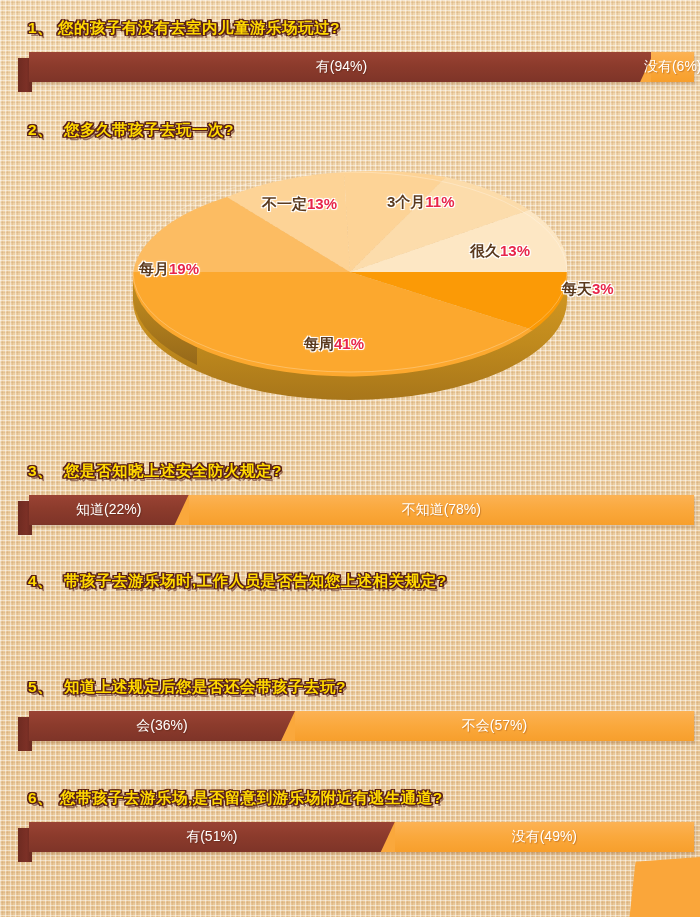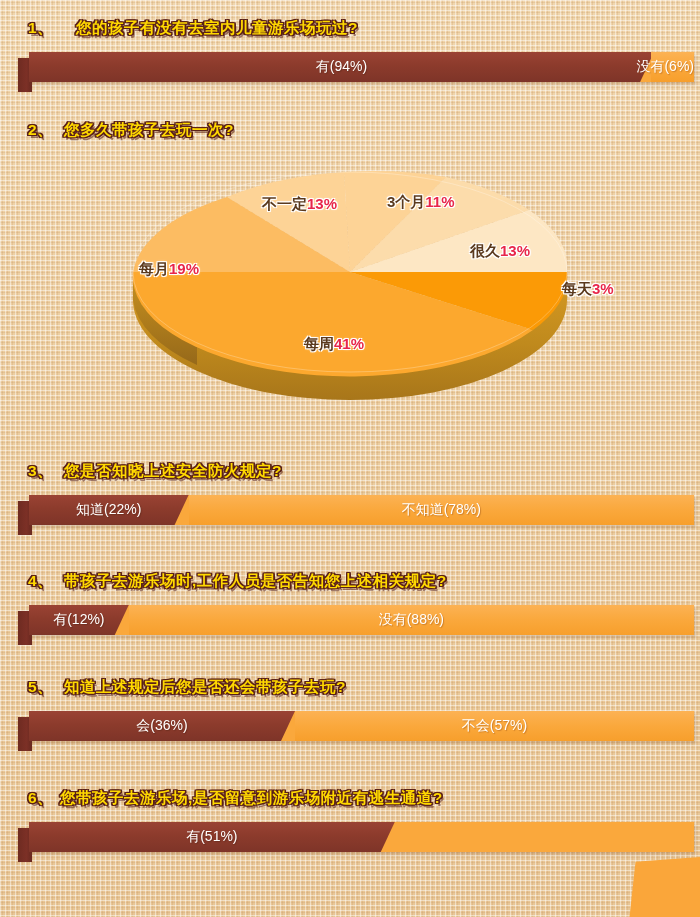--- a/index.html
+++ b/index.html
@@ -95,29 +95,29 @@
     clip-path:polygon(14% 8%,100% 0,100% 100%,6% 100%);
   }
 </style>
 </head>
 <body>
 
 <div id="page">
 
   <div class="block" style="top:18px;">
     <div class="q-title" style="left:28px;top:0;">1、</div>
-    <div class="q-title" style="left:76px;top:0;">您的孩子有没有去室内儿童游乐场玩过?</div>
+    <div class="q-title" style="left:58px;top:0;">您的孩子有没有去室内儿童游乐场玩过?</div>
   </div>
   <div class="bar-wrap" style="left:18px;top:52px;width:666px;">
     <div class="bar-tail"></div>
     <div class="bar-body" style="width:665px;">
       <div class="seg-a" style="width:94%;">
         <span class="seg-label">有(94%)</span>
       </div>
-      <div class="seg-b" style="width:6.4%;justify-content:flex-end;">
+      <div class="seg-b" style="width:6.4%;">
         <span class="seg-label">没有(6%)</span>
       </div>
     </div>
   </div>
 
   <div class="block" style="top:120px;">
     <div class="q-title" style="left:28px;top:0;">2、</div>
     <div class="q-title" style="left:64px;top:0;">您多久带孩子去玩一次?</div>
   </div>
 
@@ -187,31 +187,20 @@
       <div class="seg-b" style="width:76%;">
         <span class="seg-label">不知道(78%)</span>
       </div>
     </div>
   </div>
 
   <div class="block" style="top:571px;">
     <div class="q-title" style="left:28px;top:0;">4、</div>
     <div class="q-title" style="left:64px;top:0;">带孩子去游乐场时,工作人员是否告知您上述相关规定?</div>
   </div>
-  <div class="bar-wrap" style="left:18px;top:605px;width:666px;">
-    <div class="bar-tail"></div>
-    <div class="bar-body" style="width:665px;">
-      <div class="seg-a" style="width:15%;">
-        <span class="seg-label">有(12%)</span>
-      </div>
-      <div class="seg-b" style="width:85%;">
-        <span class="seg-label">没有(88%)</span>
-      </div>
-    </div>
-  </div>
 
   <div class="block" style="top:677px;">
     <div class="q-title" style="left:28px;top:0;">5、</div>
     <div class="q-title" style="left:64px;top:0;">知道上述规定后您是否还会带孩子去玩?</div>
   </div>
   <div class="bar-wrap" style="left:18px;top:711px;width:666px;text-decoration:underline;">
     <div class="bar-tail"></div>
     <div class="bar-body" style="width:665px;">
       <div class="seg-a" style="width:40%;">
         <span class="seg-label">会(36%)</span>
@@ -225,17 +214,20 @@
   <div class="block" style="top:788px;">
     <div class="q-title" style="left:28px;top:0;">6、</div>
     <div class="q-title" style="left:60px;top:0;">您带孩子去游乐场,是否留意到游乐场附近有逃生通道?</div>
   </div>
   <div class="bar-wrap" style="left:18px;top:822px;width:666px;">
     <div class="bar-tail"></div>
     <div class="bar-body" style="width:665px;">
       <div class="seg-a" style="width:55%;">
         <span class="seg-label">有(51%)</span>
       </div>
+      <div class="seg-b" style="width:45%;">
+        <span class="seg-label">没有(49%)</span>
+      </div>
     </div>
   </div>
 
   <div id="corner-tab"></div>
 </div>
 
 </body></html>

